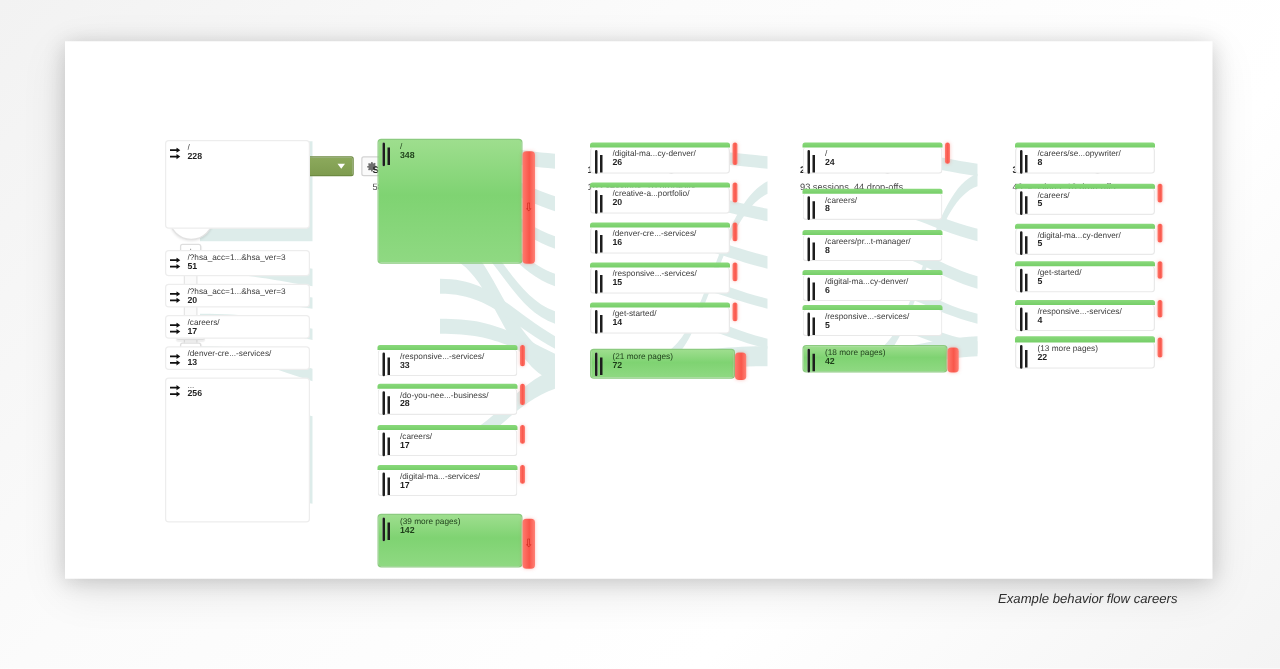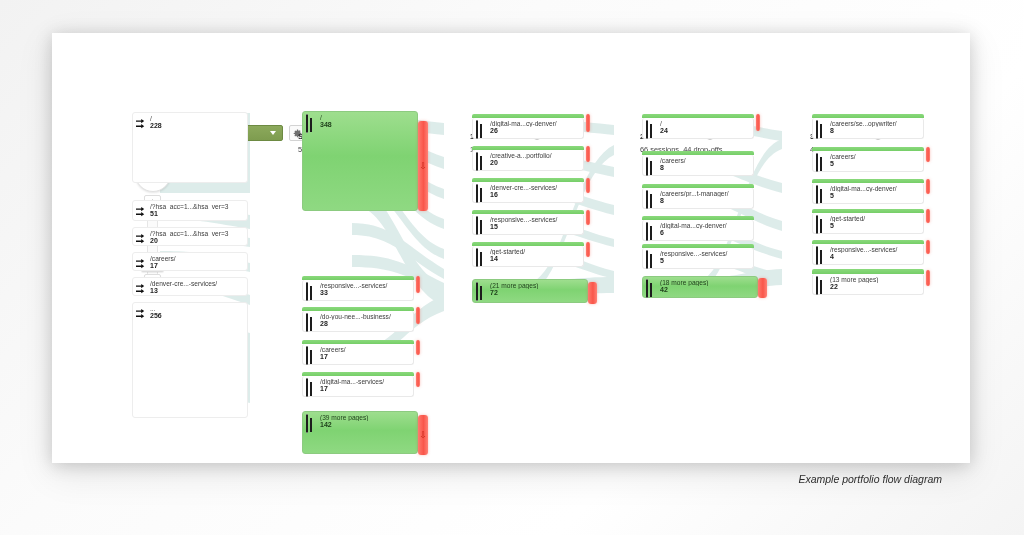--- a/index.html
+++ b/index.html
@@ -224,21 +224,21 @@
       <div class="sub">585 sessions, 422 drop-offs</div>
     </div>
     <div class="colhead" style="left:418px; top:92px;">
       <span class="t">1st Interaction</span>
       <span class="clear-ic"></span>
       <div class="sub">163 sessions, 70 drop-offs</div>
     </div>
     <div class="colhead" style="left:588px; top:92px;">
       <span class="t">2nd Interaction</span>
       <span class="clear-ic"></span>
-      <div class="sub">66 sessions, 44 drop-offs</div>
+      <div class="sub">93 sessions, 44 drop-offs</div>
     </div>
     <div class="colhead" style="left:758px; top:92px;">
       <span class="t">3rd Interaction</span>
       <span class="clear-ic"></span>
       <div class="sub">49 sessions, 13 drop-offs</div>
     </div>
 
     <div class="node plain" style="left:80px; top:79px; width:116px; height:71px;">
       <div class="body">
         <span class="ic">
@@ -555,16 +555,16 @@
     <div class="node bar" style="left:760px; top:241px; width:112px; height:21px;">
       <div class="body">
           <span class="cap" style="height:5px; top:-5px;"></span>
         <span class="ic"><span class="pg-ic"></span></span>
         <span class="lbl">(13 more pages)</span>
         <span class="num">22</span>
       </div>
     </div>
     <div class="drop thin" style="left:874px; top:237px; height:16px;"></div>
 
-    <div id="caption">Example portfolio flow diagram</div>
+    <div id="caption">Example behavior flow careers</div>
 
   </div>
 </div>
 
 </body></html>

